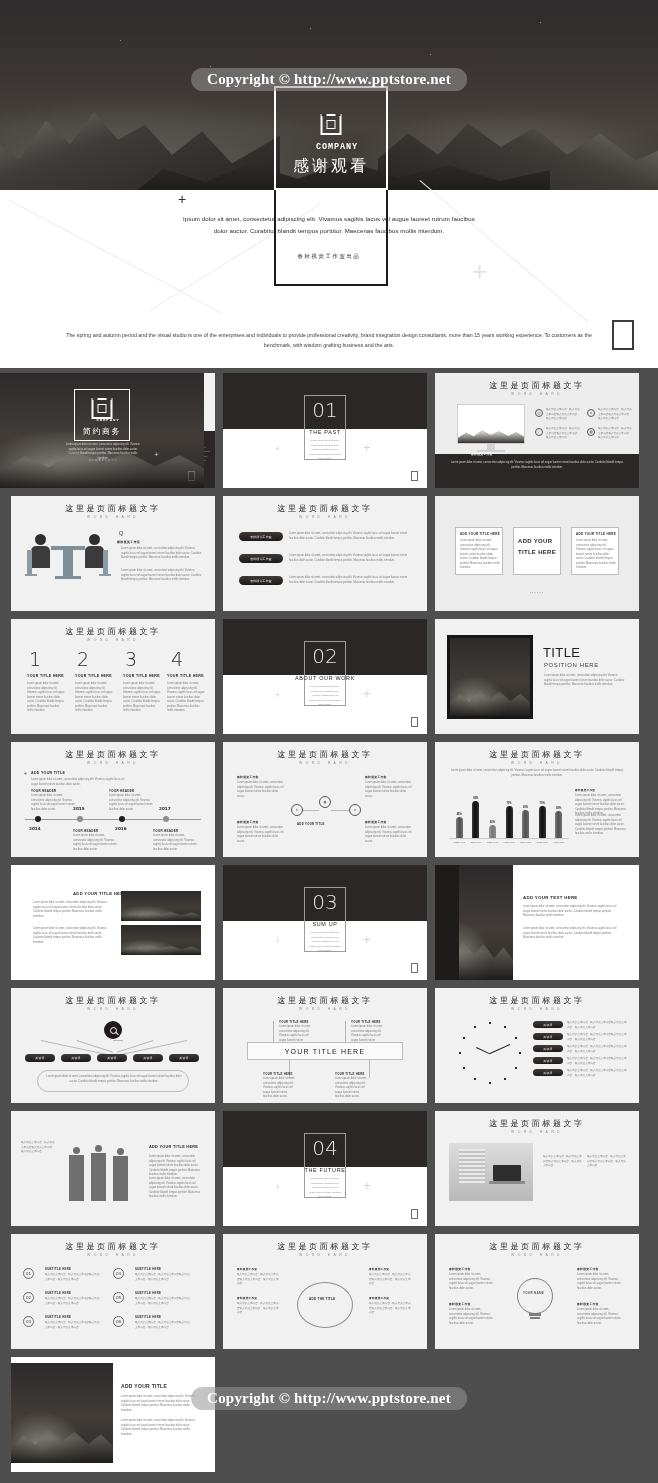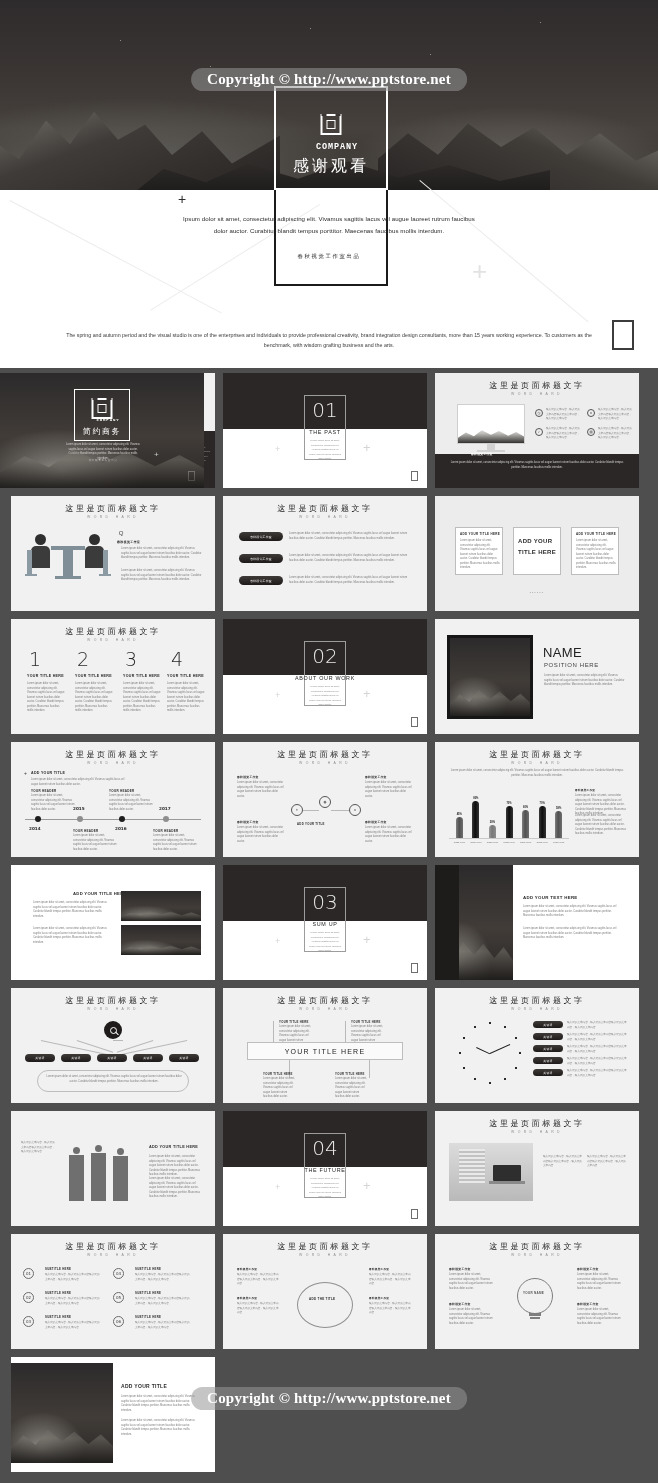--- a/index.html
+++ b/index.html
@@ -409,21 +409,21 @@
 
     <div class="slide photo">
       <div class="bx" style="left:42px;top:20px;width:120px;height:22px;border:1.5px solid #dcdcdc;background:transparent"></div>
       <div class="tx tx-w" style="left:24px;top:58px;width:42px;text-align:center">输入您的文字内容，输入您的文字内容输入您的文字内容，输入您的文字内容</div>
       <div class="hd hd-w" style="left:84px;top:55px;font-size:5px">ADD YOUR TEXT HERE</div>
       <div class="tx tx-w" style="left:84px;top:65px;width:104px">Lorem ipsum dolor sit amet, consectetur adipiscing elit. Vivamus sagittis lacus vel augue laoreet rutrum faucibus dolor auctor. Curabitur blandit tempus porttitor. Maecenas faucibus mollis interdum.</div>
     </div>
 
     <div class="slide">
       <div class="photo" style="left:12px;top:16px;width:86px;height:84px;border:3px solid #161616"></div>
-      <div style="position:absolute;left:108px;top:26px;font-size:13px;color:#222;letter-spacing:.4px">NAME</div>
+      <div style="position:absolute;left:108px;top:26px;font-size:13px;color:#222;letter-spacing:.4px">TITLE</div>
       <div style="position:absolute;left:109px;top:43px;font-size:6px;color:#444;letter-spacing:.6px">POSITION HERE</div>
       <div class="tx" style="left:109px;top:55px;width:82px">Lorem ipsum dolor sit amet, consectetur adipiscing elit. Vivamus sagittis lacus vel augue laoreet rutrum faucibus dolor auctor. Curabitur blandit tempus porttitor. Maecenas faucibus mollis interdum.</div>
     </div>
 
     <div class="slide">
       <div class="sl-ttl">这里是页面标题文字</div>
       <div class="sl-sub">WORD HARD</div>
       <span class="plus" style="left:13px;top:29px;font-size:5px;color:#333">+</span>
       <div class="hd" style="left:20px;top:29px;font-size:3.6px">ADD YOUR TITLE</div>
       <div class="tx" style="left:20px;top:36px;width:96px">Lorem ipsum dolor sit amet, consectetur adipiscing elit. Vivamus sagittis lacus vel augue laoreet rutrum faucibus dolor auctor.</div>

